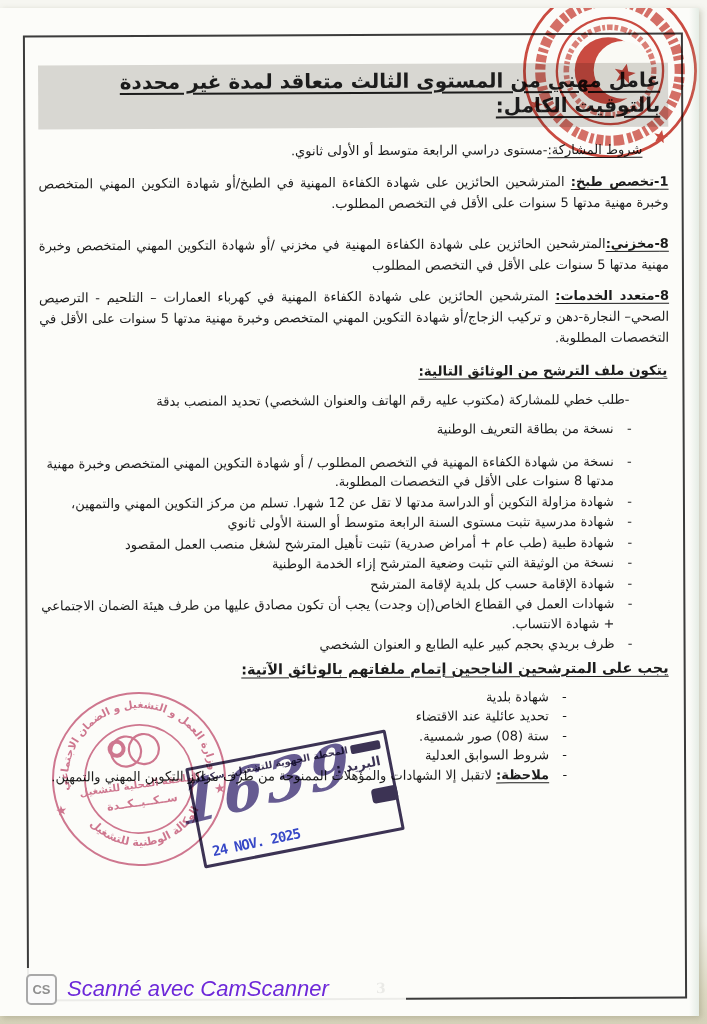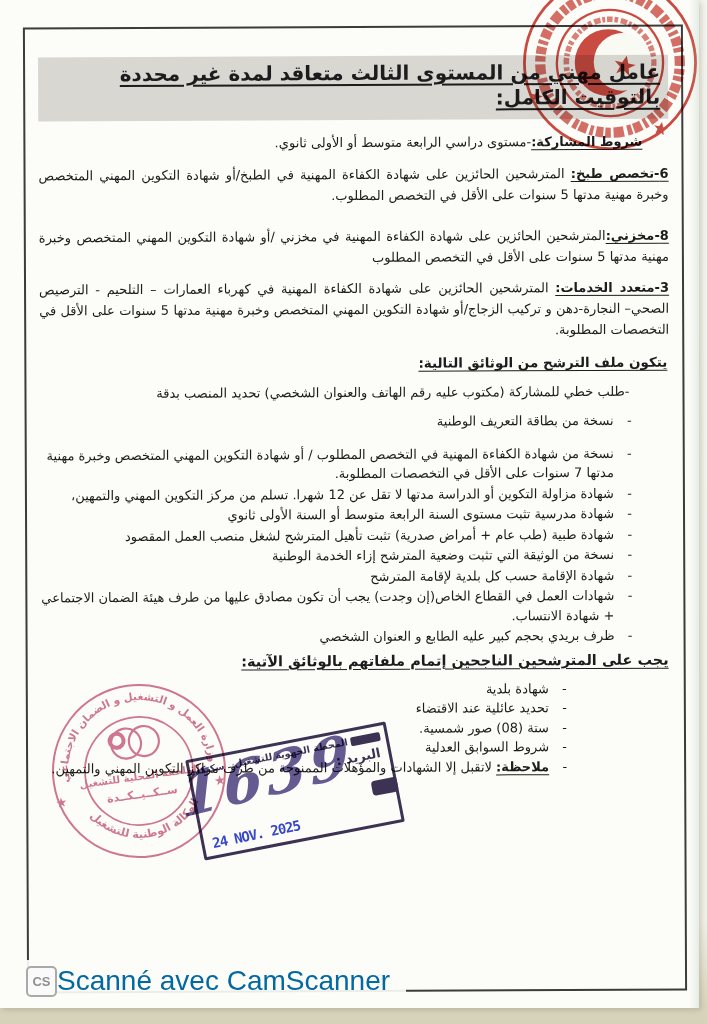--- a/index.html
+++ b/index.html
@@ -2,40 +2,40 @@
 <html lang="ar"><head>
 <meta charset="utf-8">
 <style>
   html,body{margin:0;padding:0;}
   body{
     width:707px;height:1024px;position:relative;overflow:hidden;
     background:linear-gradient(180deg,#f6f6f1 0%,#f3f2ea 90%,#ddd9c2 97%,#d6d2ba 100%);
     font-family:"DejaVu Sans",sans-serif;
   }
   .paper{
-    position:absolute;left:0;top:0;width:699px;height:1008px;
+    position:absolute;left:0;top:8px;width:699px;height:1008px;
     background:#fcfcf9;overflow:hidden;
     box-shadow:2px 2px 6px rgba(120,120,90,.35);
   }
   .edge-shade{position:absolute;right:0;top:0;width:10px;height:100%;
     background:linear-gradient(90deg,rgba(0,0,0,0) 0%,rgba(160,190,170,.25) 100%);}
   .frame{
     position:absolute;left:25px;top:26px;width:660px;height:966px;
     border:2px solid #3c3c3c;box-sizing:border-box;
     transform:rotate(-0.25deg);
     padding:0 13px;
   }
   .content{direction:rtl;color:#1c1c1c;}
   .title-strip{
     margin-top:28px;background:#d8d7d2;padding:5px 8px 9px 8px;
     font-size:20px;font-weight:bold;text-decoration:underline;
     text-underline-offset:4px;line-height:1.25;
   }
   .part-line{margin:15px 26px 0 0;font-size:13px;}
-  .part-line .lbl{font-weight:bold;text-decoration:underline;text-underline-offset:3px;text-align:right;}
+  .part-line .lbl{font-weight:normal;text-decoration:underline;text-underline-offset:3px;text-align:right;}
   .spec{margin:14px 0 0 0;font-size:13px;line-height:1.62;text-align:justify;}
   .spec .lbl{font-weight:bold;text-decoration:underline;text-underline-offset:3px;}
   .spec.sp2{margin-top:20px;}
   .spec.sp3{margin-top:10px;}
   .sec-heading{
     margin:14px 2px 0 0;font-size:13.5px;font-weight:bold;
     text-decoration:underline;text-underline-offset:3px;
   }
   .intro-line{margin:14px 40px 0 0;font-size:13px;}
   ul.doclist{list-style:none;margin:12px 0 0 0;padding:0;font-size:13px;}
@@ -72,55 +72,55 @@
   .rect-stamp .blob2{position:absolute;left:175px;bottom:28px;width:26px;height:15px;background:#2b2147;border-radius:4px;}
   .handwritten{
     position:absolute;left:178px;top:742px;font-size:58px;color:#41337a;
     font-family:"DejaVu Serif",serif;font-style:italic;font-weight:bold;
     transform:rotate(-14deg) skewX(-10deg);mix-blend-mode:multiply;opacity:.8;
     letter-spacing:4px;
   }
   
   .cs-footer{
     position:absolute;left:26px;top:960px;width:380px;height:42px;
-    background:rgba(252,252,249,.92);display:flex;align-items:center;gap:0;
+    background:rgba(252,252,249,.92);display:flex;align-items:center;gap:10px;
   }
   .cs-badge{
     width:27px;height:27px;border:2px solid #a9a9a9;border-radius:5px;background:#fafafa;
     color:#8f8f8f;font-weight:bold;font-size:13px;display:flex;align-items:center;justify-content:center;
     font-family:"Liberation Sans",sans-serif;
   }
-  .cs-text{color:#0369a1;font-size:28px;font-family:"Liberation Sans",sans-serif;}
+  .cs-text{color:#6d28d9;font-size:22px;font-family:"Liberation Sans",sans-serif;font-style:italic;}
 </style>
 </head>
 <body>
 
 <div class="paper">
   <div class="frame">
     <div class="content">
 
       <div class="title-strip">عامل مهني من المستوى الثالث متعاقد لمدة غير محددة بالتوقيت الكامل:</div>
 
       <div class="part-line">
         <span class="lbl">شروط المشاركة:</span><span>-مستوى دراسي الرابعة متوسط أو الأولى ثانوي.</span>
       </div>
 
-      <p class="spec sp1"><span class="lbl">6-تخصص طبخ:</span><span> المترشحين الحائزين على شهادة الكفاءة المهنية في الطبخ/أو شهادة التكوين المهني المتخصص وخبرة مهنية مدتها 5 سنوات على الأقل في التخصص المطلوب.</span></p>
+      <p class="spec sp1"><span class="lbl">1-تخصص طبخ:</span><span> المترشحين الحائزين على شهادة الكفاءة المهنية في الطبخ/أو شهادة التكوين المهني المتخصص وخبرة مهنية مدتها 5 سنوات على الأقل في التخصص المطلوب.</span></p>
 
       <p class="spec sp2"><span class="lbl">8-مخزني:</span><span>المترشحين الحائزين على شهادة الكفاءة المهنية في مخزني /أو شهادة التكوين المهني المتخصص وخبرة مهنية مدتها 5 سنوات على الأقل في التخصص المطلوب</span></p>
 
-      <p class="spec sp3"><span class="lbl">3-متعدد الخدمات:</span><span> المترشحين الحائزين على شهادة الكفاءة المهنية في كهرباء العمارات – التلحيم - الترصيص الصحي– النجارة-دهن و تركيب الزجاج/أو شهادة التكوين المهني المتخصص وخبرة مهنية مدتها 5 سنوات على الأقل في التخصصات المطلوبة.</span></p>
+      <p class="spec sp3"><span class="lbl">8-متعدد الخدمات:</span><span> المترشحين الحائزين على شهادة الكفاءة المهنية في كهرباء العمارات – التلحيم - الترصيص الصحي– النجارة-دهن و تركيب الزجاج/أو شهادة التكوين المهني المتخصص وخبرة مهنية مدتها 5 سنوات على الأقل في التخصصات المطلوبة.</span></p>
 
       <div class="sec-heading">يتكون ملف الترشح من الوثائق التالية:</div>
 
       <div class="intro-line">-طلب خطي للمشاركة (مكتوب عليه رقم الهاتف والعنوان الشخصي) تحديد المنصب بدقة</div>
 
       <ul class="doclist">
         <li class="gap"><span>نسخة من بطاقة التعريف الوطنية</span></li>
-        <li><span>نسخة من شهادة الكفاءة المهنية في التخصص المطلوب / أو شهادة التكوين المهني المتخصص وخبرة مهنية مدتها 7 سنوات على الأقل في التخصصات المطلوبة.</span></li>
+        <li><span>نسخة من شهادة الكفاءة المهنية في التخصص المطلوب / أو شهادة التكوين المهني المتخصص وخبرة مهنية مدتها 8 سنوات على الأقل في التخصصات المطلوبة.</span></li>
         <li><span>شهادة مزاولة التكوين أو الدراسة مدتها لا تقل عن 12 شهرا. تسلم من مركز التكوين المهني والتمهين،</span></li>
         <li><span>شهادة مدرسية تثبت مستوى السنة الرابعة متوسط أو السنة الأولى ثانوي</span></li>
         <li><span>شهادة طبية (طب عام + أمراض صدرية) تثبت تأهيل المترشح لشغل منصب العمل المقصود</span></li>
         <li><span>نسخة من الوثيقة التي تثبت وضعية المترشح إزاء الخدمة الوطنية</span></li>
         <li><span>شهادة الإقامة حسب كل بلدية لإقامة المترشح</span></li>
         <li><span>شهادات العمل في القطاع الخاص(إن وجدت) يجب أن تكون مصادق عليها من طرف هيئة الضمان الاجتماعي + شهادة الانتساب.</span></li>
         <li><span>ظرف بريدي بحجم كبير عليه الطابع و العنوان الشخصي</span></li>
       </ul>
 
       <div class="sec-heading big">يجب على المترشحين الناجحين إتمام ملفاتهم بالوثائق الآتية:</div>

